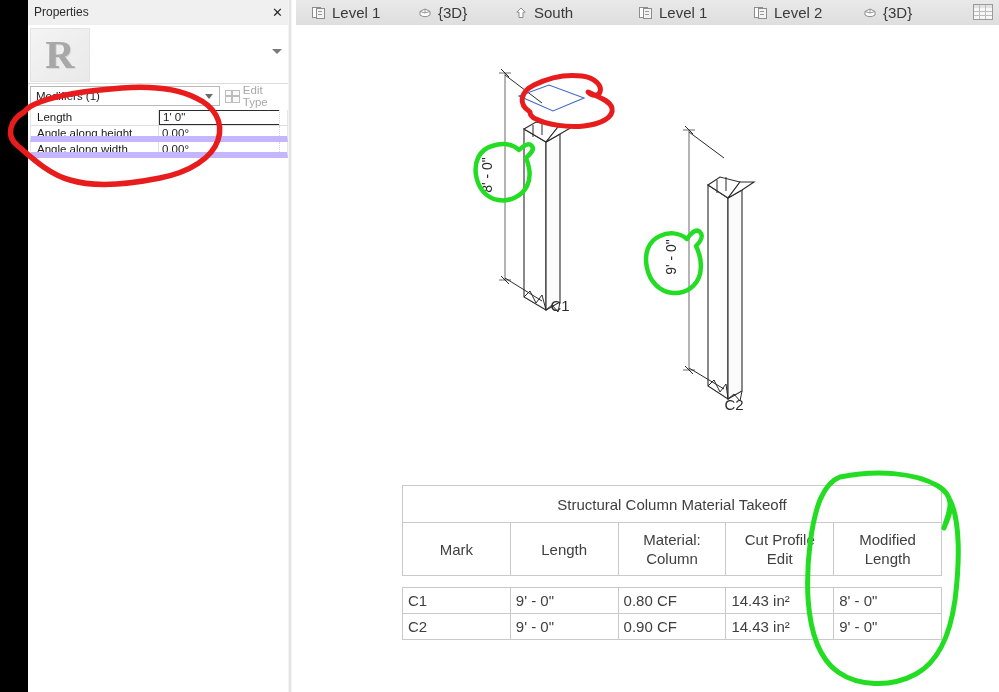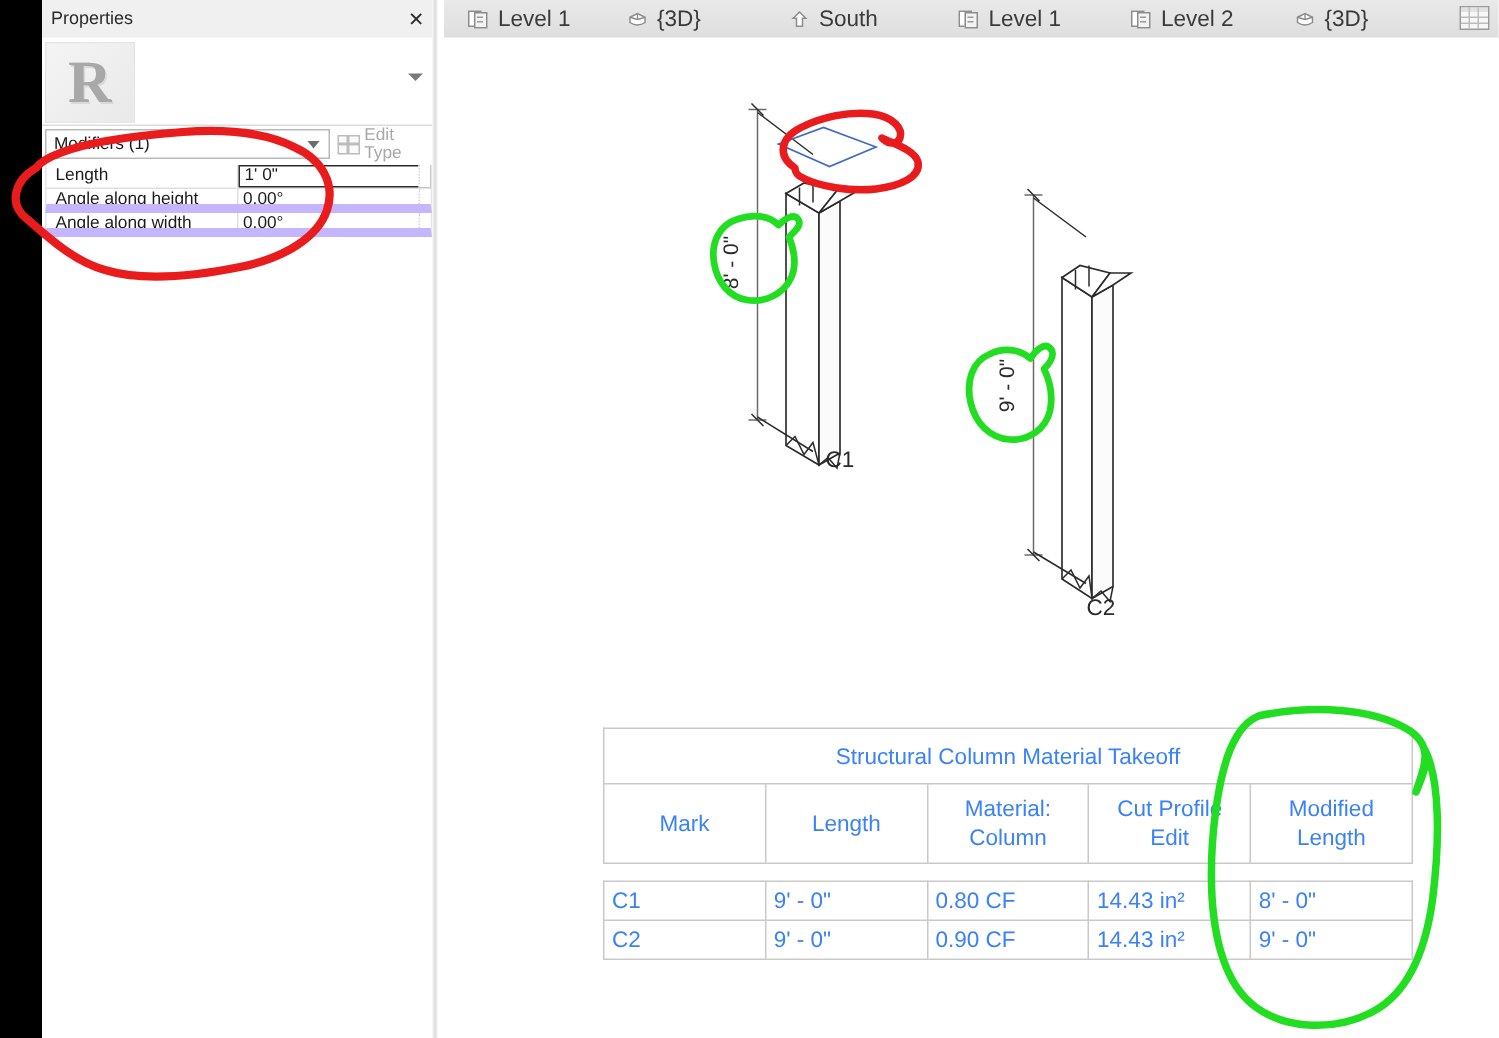--- a/index.html
+++ b/index.html
@@ -149,21 +149,21 @@
   .canvas{position:absolute;left:296px;top:25px;width:703px;height:667px;background:#ffffff;overflow:hidden;}
   .canvas svg{position:absolute;left:0;top:0;}
 
   
   .sched{
     position:absolute;left:402px;top:485px;width:540px;
     font-size:15px;color:#8d8d8d;
   }
   .sched table{border-collapse:collapse;width:540px;table-layout:fixed;}
   .sched td{
-    border:1px solid #c9c9c9;text-align:center;color:#3b82f6;
+    border:1px solid #c9c9c9;text-align:center;color:#404040;
     font-size:15px;padding:0;
   }
   .sched .title-cell{height:36px;font-size:15px;}
   .sched .hdr-cell{height:52px;line-height:19px;}
   .sched .spacer td{border:none;height:11px;}
   .sched .data td{height:25px;text-align:left;padding-left:5px;font-size:15px;}
   .col-mark{width:110px;}
   .col-len{width:105px;}
   .col-vol{width:112px;}
   .col-area{width:105px;}
@@ -250,21 +250,21 @@
     <div class="tab" style="left:112px">
       <span class="ico ico-3d">
         <svg width="14" height="14" viewBox="0 0 14 14">
             <path d="M2 5.5 L7 3 L12 5.5 L12 9 Q7 12.4 2 9 Z" fill="#ffffff" stroke="#8d8d8d" stroke-width="1"></path>
             <path d="M7 3 L7 7 M7 7 L2 5.5 M7 7 L12 5.5" fill="none" stroke="#8d8d8d" stroke-width="0.9"></path>
           </svg>
       </span>
       <span class="tlabel">{3D}</span>
     </div>
 
-    <div class="tab" style="left:220px">
+    <div class="tab" style="left:208px">
       <span class="ico ico-elev">
         <svg width="14" height="14" viewBox="0 0 14 14">
             <path d="M7 2 L11.2 6.2 L9 6.2 L9 11.5 L5 11.5 L5 6.2 L2.8 6.2 Z" fill="#ffffff" stroke="#8d8d8d" stroke-width="1"></path>
           </svg>
       </span>
       <span class="tlabel">South</span>
     </div>
 
     <div class="tab" style="left:333px">
       <span class="ico ico-plan">

